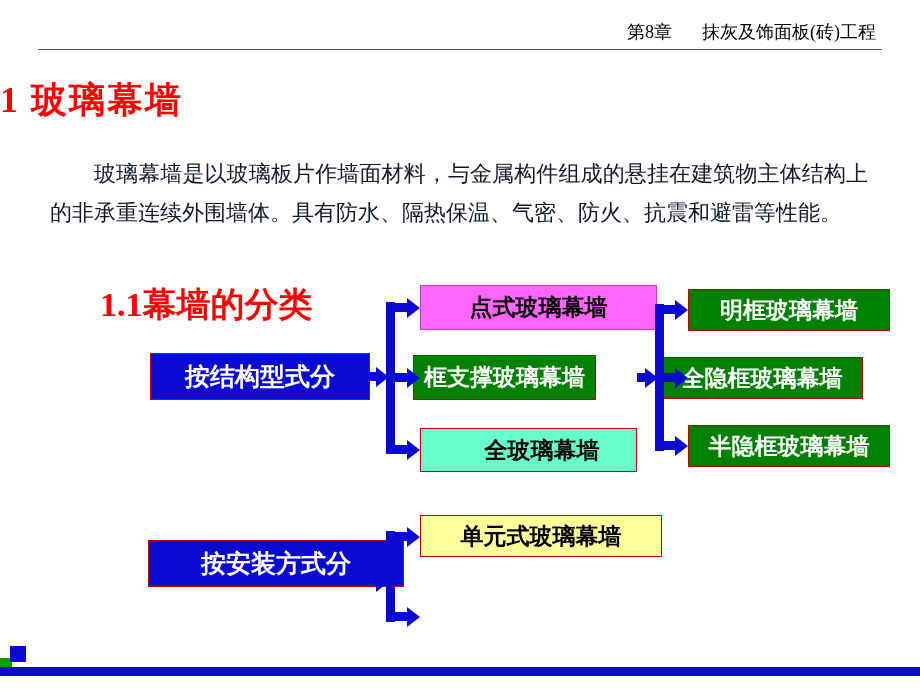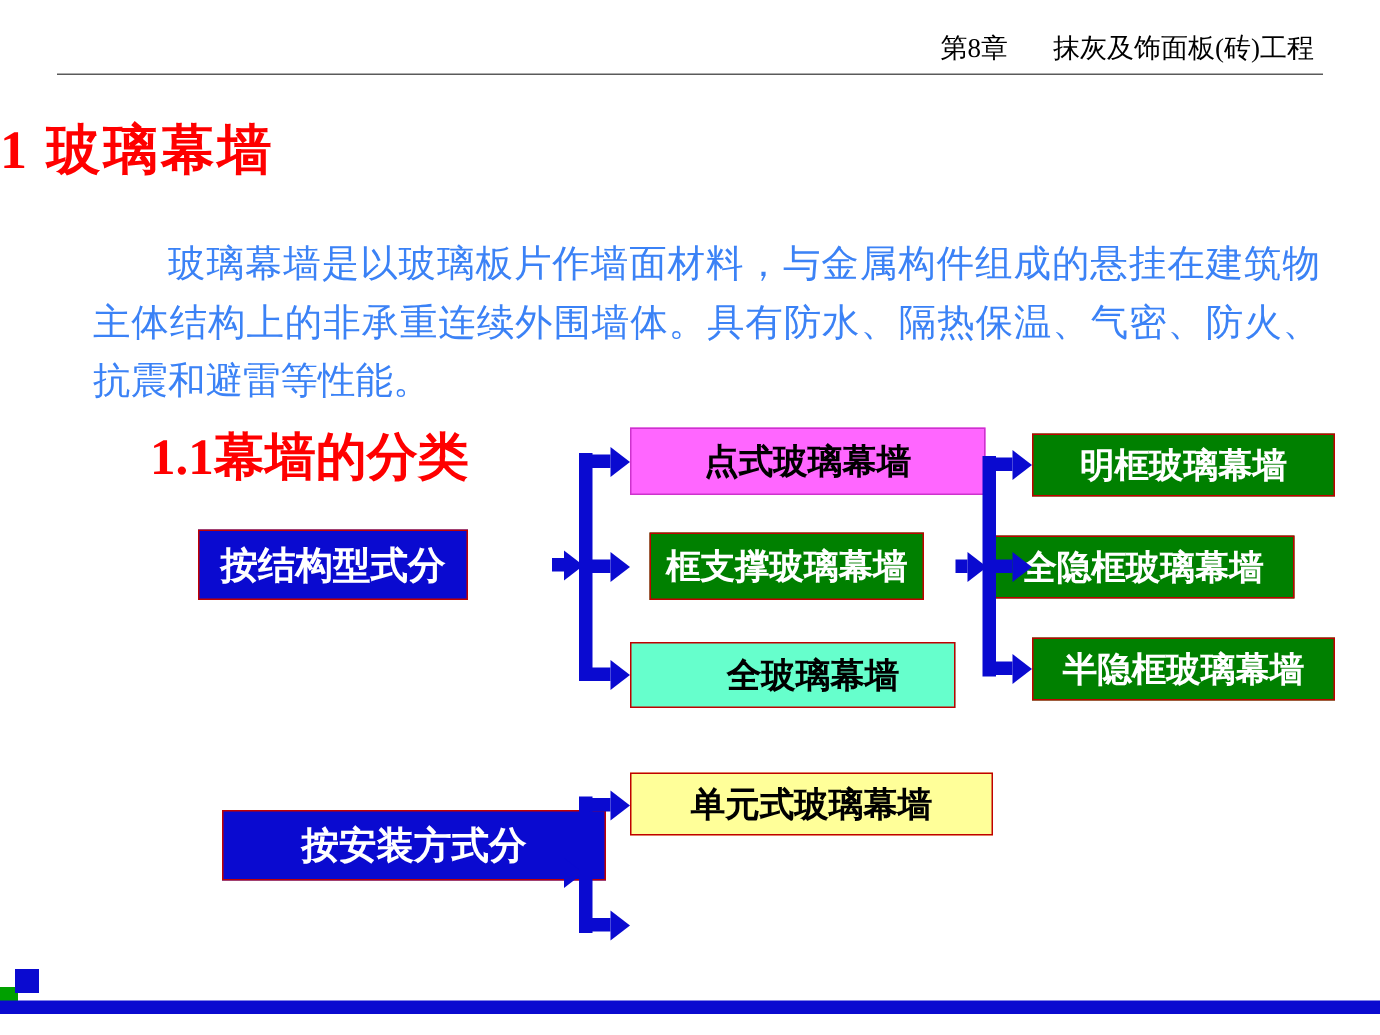--- a/index.html
+++ b/index.html
@@ -22,22 +22,22 @@
   }
 
   
   .slide-title {
     position:absolute; top:76px; left:0; width:100%;
     font-size:36px; font-weight:bold; color:#ff0000;
     font-family:"Liberation Serif","DejaVu Serif",serif;
     letter-spacing:2px;
   }
   .body-text {
-    position:absolute; top:132px; left:62px; width:818px;
-    font-size:25px; line-height:39px; color:#3b82f6;
+    position:absolute; top:132px; left:50px; width:818px;
+    font-size:22px; line-height:39px; color:#0f172a;
     text-align:justify; text-indent:2em;
     font-family:"Liberation Serif","DejaVu Serif",serif;
   }
   .section-heading {
     position:absolute; top:282px; left:100px;
     font-size:34px; font-weight:bold; color:#ff0000;
     font-family:"Liberation Serif","DejaVu Serif",serif;
   }
 
   
@@ -47,24 +47,24 @@
     font-weight:bold; text-align:center;
     border:1px solid #c00000;
   }
   .cat   { background:#0a0ad0; color:#ffffff; font-size:25px; }
   .pink  { background:#ff66ff; color:#000000; font-size:23px; border-color:#cc33cc; }
   .green { background:#008000; color:#ffffff; font-size:23px; }
   .cyan  { background:#66ffcc; color:#000000; font-size:23px;padding-left:27px; }
   .yellow{ background:#ffff99; color:#000000; font-size:23px; }
 
   
-  .box-structure    { left:132px; top:353px; width:180px; height:47px; }
+  .box-structure    { left:150px; top:353px; width:220px; height:47px; }
   .box-install     { left:148px; top:540px; width:256px; height:47px; }
   .box-point       { left:420px; top:285px; width:237px; height:45px; }
-  .box-framesupp   { left:433px; top:355px; width:183px; height:45px; }
+  .box-framesupp   { left:413px; top:355px; width:183px; height:45px; }
   .box-fullglass   { left:420px; top:428px; width:217px; height:44px; }
   .box-exposed     { left:688px; top:289px; width:202px; height:42px; }
   .box-hidden      { left:661px; top:357px; width:202px; height:42px; }
   .box-semihidden  { left:688px; top:425px; width:202px; height:42px; }
   .box-unitized    { left:420px; top:515px; width:242px; height:42px; }
   .box-stick       { left:420px; top:596px; width:242px; height:42px; }
 
   
   .harrow {
     position:absolute; height:9px; background:#0a0ad0;

